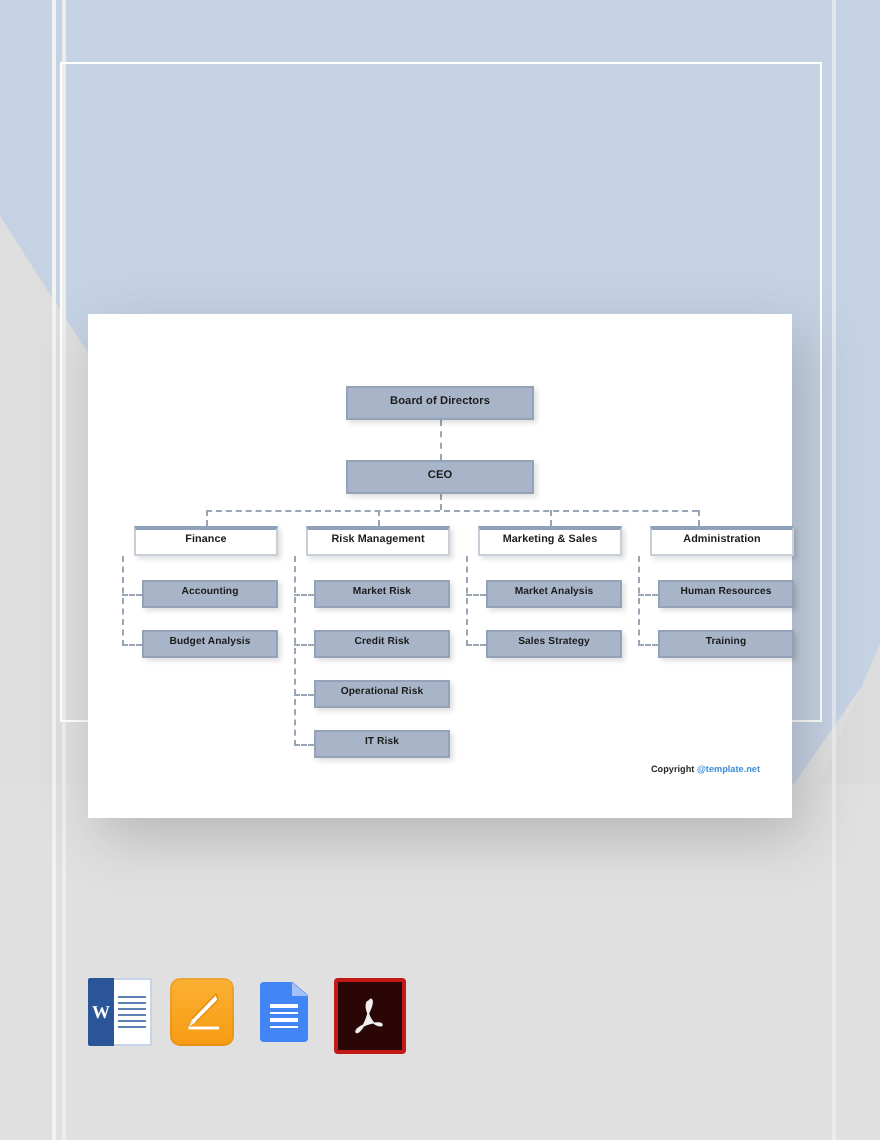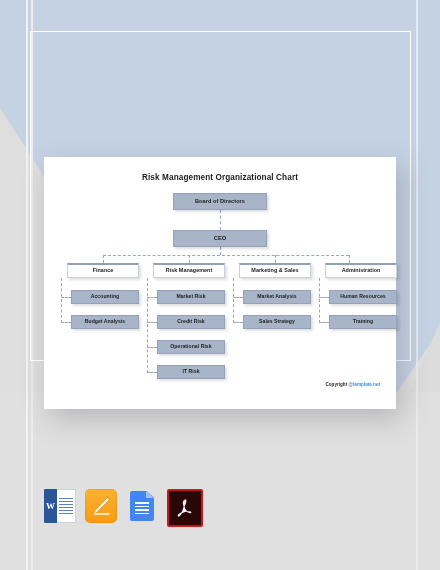--- a/index.html
+++ b/index.html
@@ -347,21 +347,20 @@
   <div class="bg-wedge-left"></div>
   <div class="bg-right-strip"></div>
   <div class="bg-lower"></div>
   <div class="seam a"></div>
   <div class="seam b"></div>
   <div class="seam-right"></div>
   <div class="frame"></div>
 
   <div class="page">
 
-    <div class="page-title">Risk Management Organizational Chart</div>
 
     <div class="chart">
 
       <div class="v-dash c-board-ceo"></div>
       <div class="v-dash c-ceo-down"></div>
       <div class="h-dash c-bus"></div>
       <div class="v-dash c-to-dep1"></div>
       <div class="v-dash c-to-dep2"></div>
       <div class="v-dash c-to-dep3"></div>
       <div class="v-dash c-to-dep4"></div>

